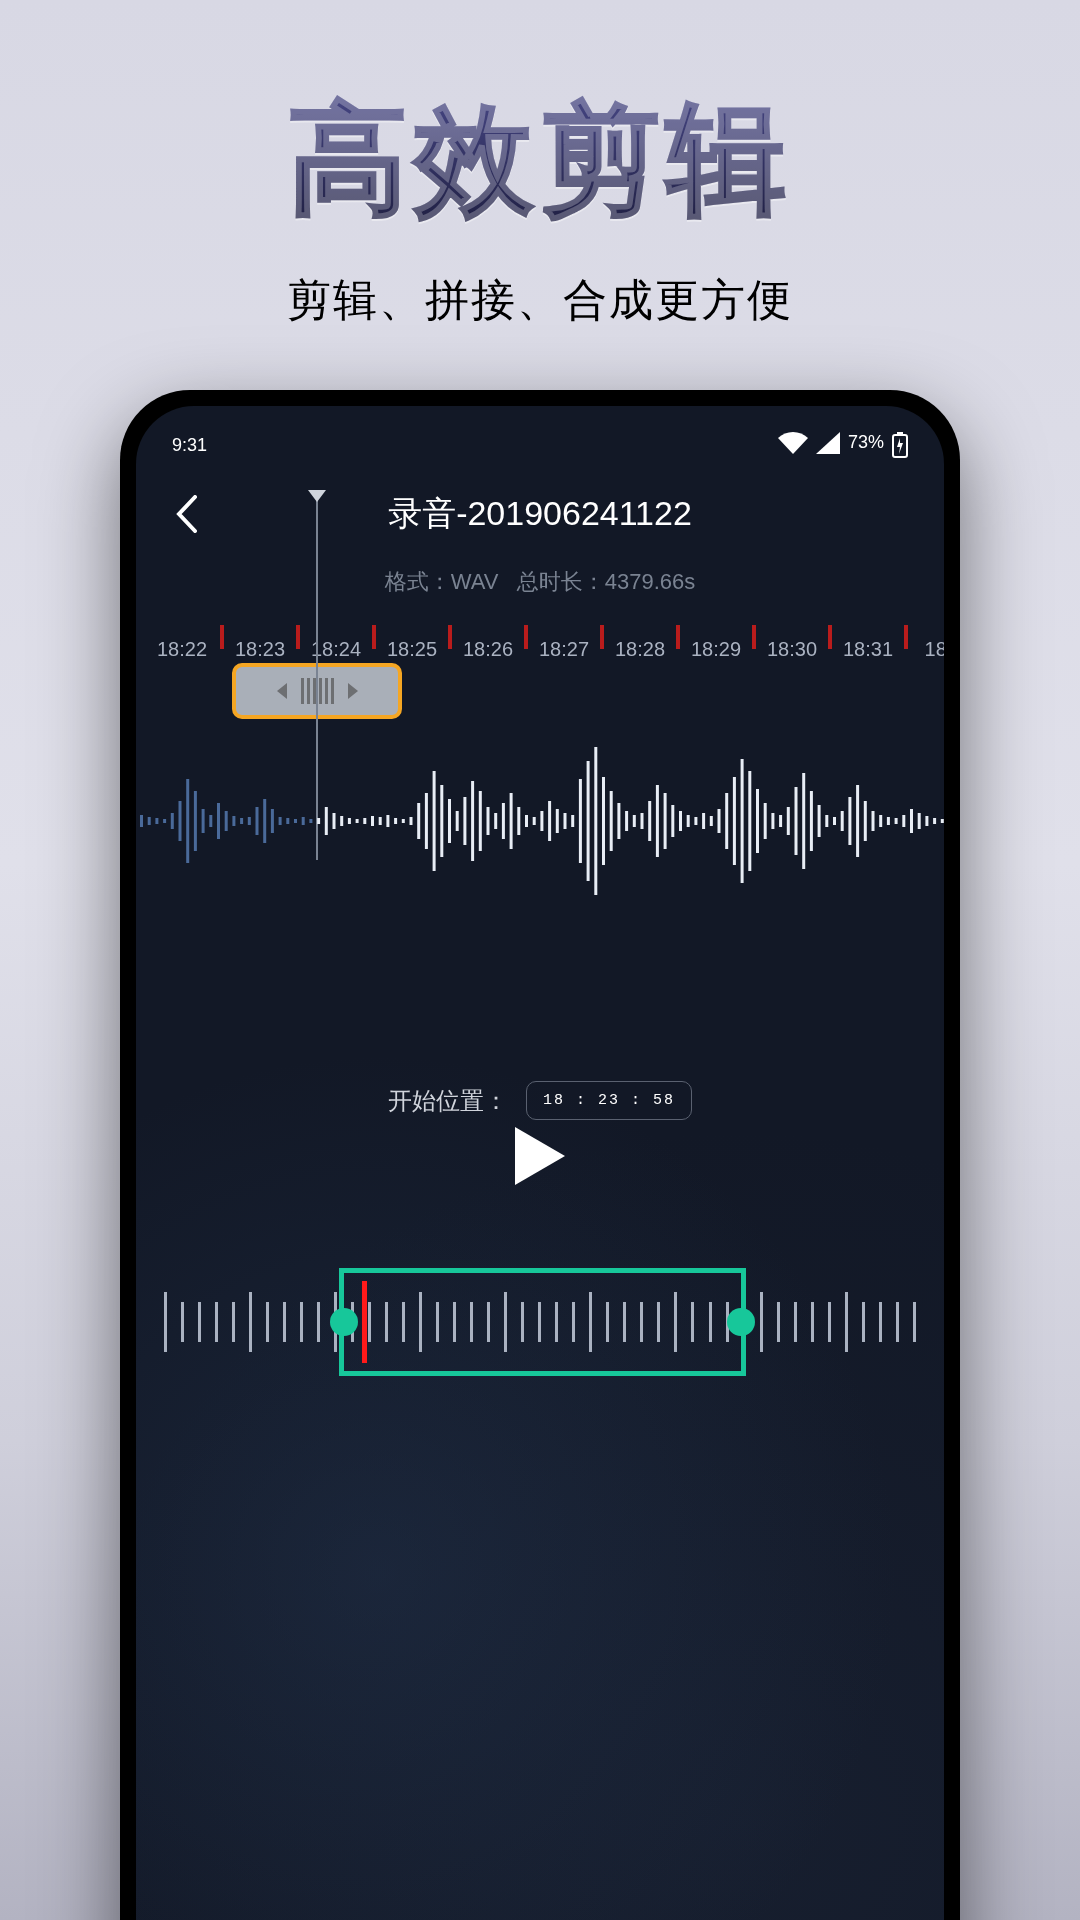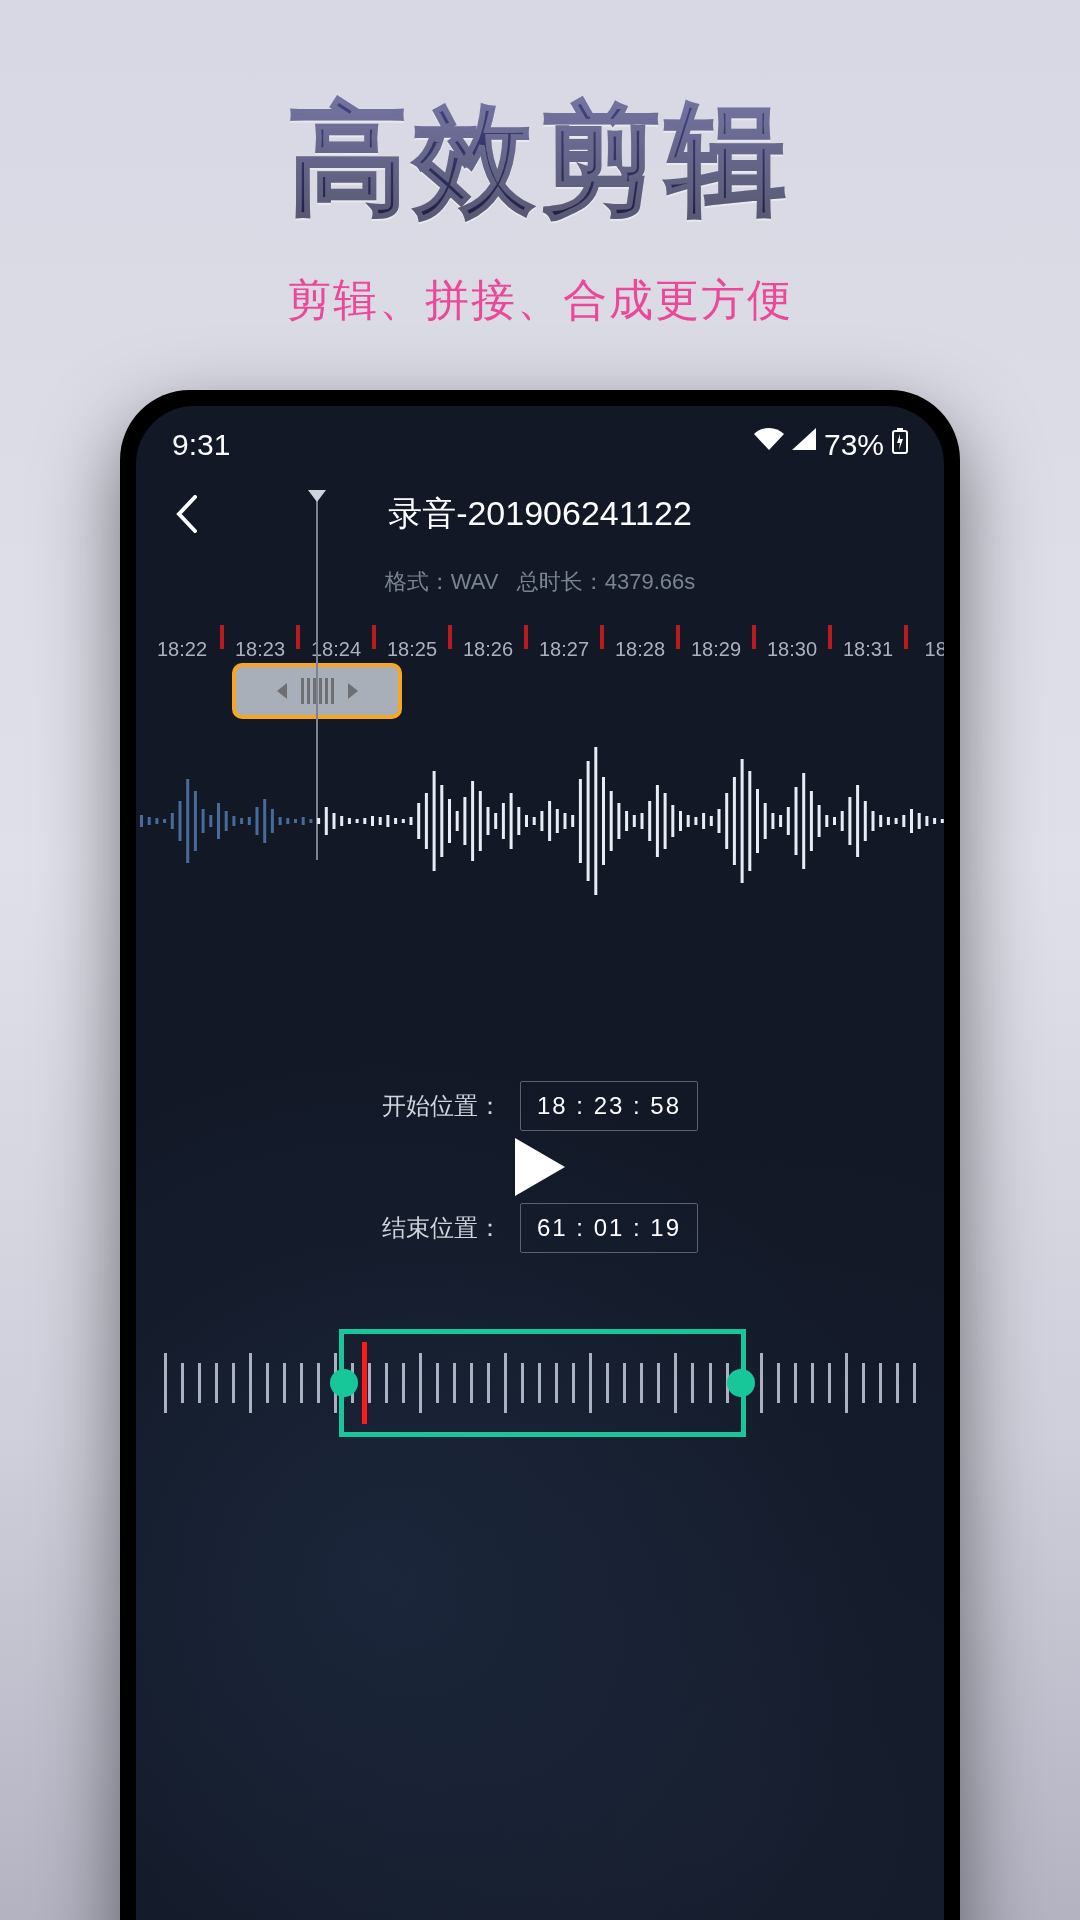--- a/index.html
+++ b/index.html
@@ -20,21 +20,21 @@
     background: linear-gradient(180deg,#4a4a8a 0%, #1a1a3a 100%);
     -webkit-background-clip: text;
     background-clip: text;
     color: transparent;
     -webkit-text-stroke: 2px rgba(255,255,255,.25);
     filter: drop-shadow(0 2px 0 rgba(255,255,255,.4));
   }
   .hero-subtitle {
     text-align: center;
     font-size: 44px;
-    color: #ec4899;
+    color: #000000;
     margin-top: 28px;
     letter-spacing: 2px;
   }
   .phone {
     position: absolute;
     left: 50%;
     transform: translateX(-50%);
     top: 390px;
     width: 840px;
     height: 1700px;
@@ -59,21 +59,21 @@
       radial-gradient(circle at 30% 70%, rgba(40,60,90,.35), transparent 40%),
       radial-gradient(circle at 75% 85%, rgba(30,40,60,.4), transparent 45%);
     pointer-events:none;
   }
   .statusbar {
     display: flex;
     justify-content: space-between;
     align-items: center;
     padding: 14px 36px 0;
     height: 64px;
-    font-size: 30px;
+    font-size: 18px;
     position: relative;
     z-index:2;
   }
   .status-icons { display: flex; gap: 8px; }
   .status-icons svg { display:block; }
   .navbar {
     display: flex;
     align-items: center;
     height: 88px;
     padding: 0 28px;
@@ -130,21 +130,21 @@
     align-items:center;
     justify-content:space-between;
     padding:0 44px;
     margin-top:160px;
     position:relative;
     z-index:2;
     flex-direction:column;
   }
   .time-group{display:flex;align-items:center;gap:18px;font-size:24px;}
   .time-label{color:#d0d4dc;}
-  .time-box{border:1px solid #5a6170;border-radius:2px;padding:10px 16px;font-size:24px;letter-spacing:2px;}
+  .time-box{border:1px solid #5a6170;border-radius:10px;padding:10px 16px;font-size:15px;letter-spacing:2px;font-family:Liberation Mono, monospace;}
   .play-btn{width:72px;height:72px;display:flex;align-items:center;justify-content:center;}
   .range-ruler{
     position:relative;
     margin:70px 28px 0;
     height:120px;
     z-index:2;
   }
   .ruler-track{position:absolute;left:0;right:0;top:30px;height:60px;display:flex;justify-content:space-between;}
   .ruler-track i{width:3px;background:#aab2c1;height:40px;margin-top:10px;}
   .ruler-track i.tall{height:60px;margin-top:0;}
@@ -348,24 +348,20 @@
     <div class="controls-row">
       <div class="time-group">
         <span class="time-label">开始位置：</span>
         <span class="time-box">18 : 23 : 58</span>
       </div>
       <div class="play-btn">
         <svg width="50" height="58" viewBox="0 0 50 58">
             <path fill="#fff" d="M0 0 L50 29 L0 58 Z"></path>
           </svg>
       </div>
-      <div class="time-group">
-        <span class="time-label">结束位置：</span>
-        <span class="time-box">61 : 01 : 19</span>
-      </div>
     </div>
 
     <div class="range-ruler">
       <div class="ruler-track" id="ruler-track">
           <i class="tall"></i>
           <i></i>
           <i></i>
           <i></i>
           <i></i>
           <i class="tall"></i>

